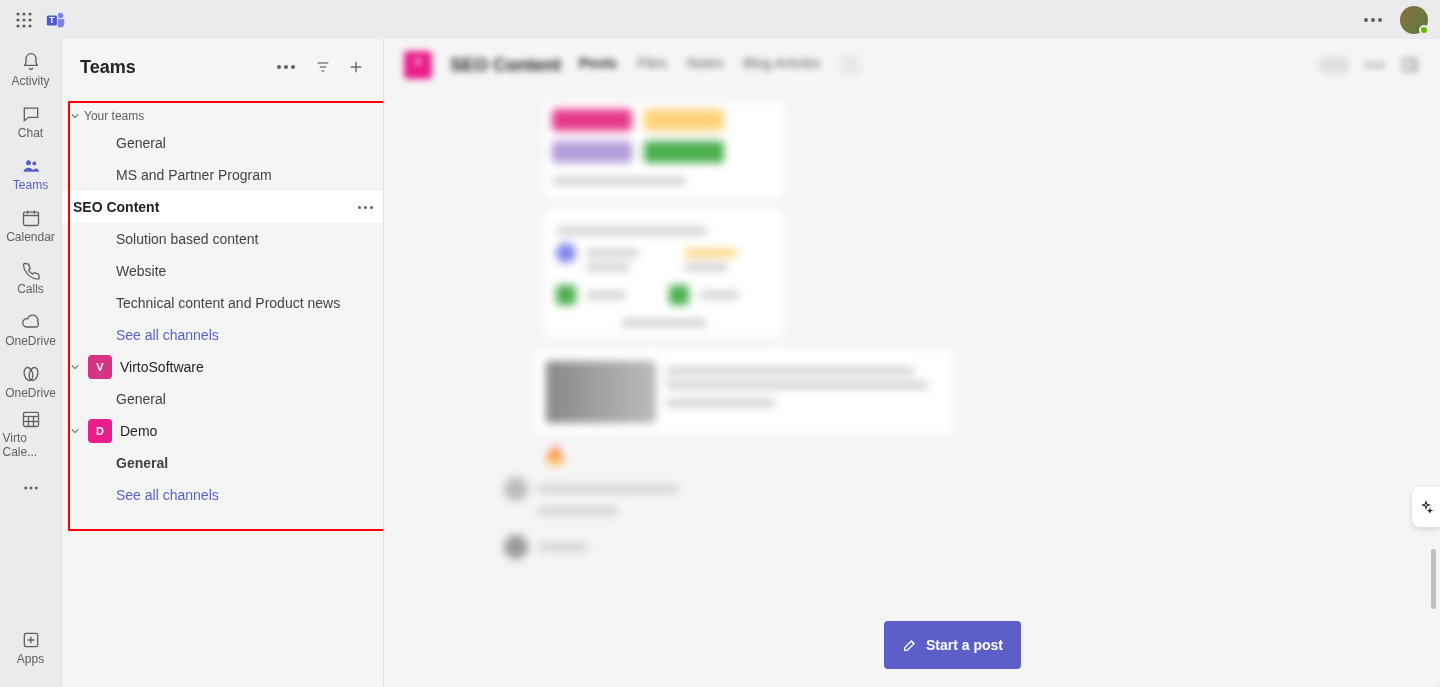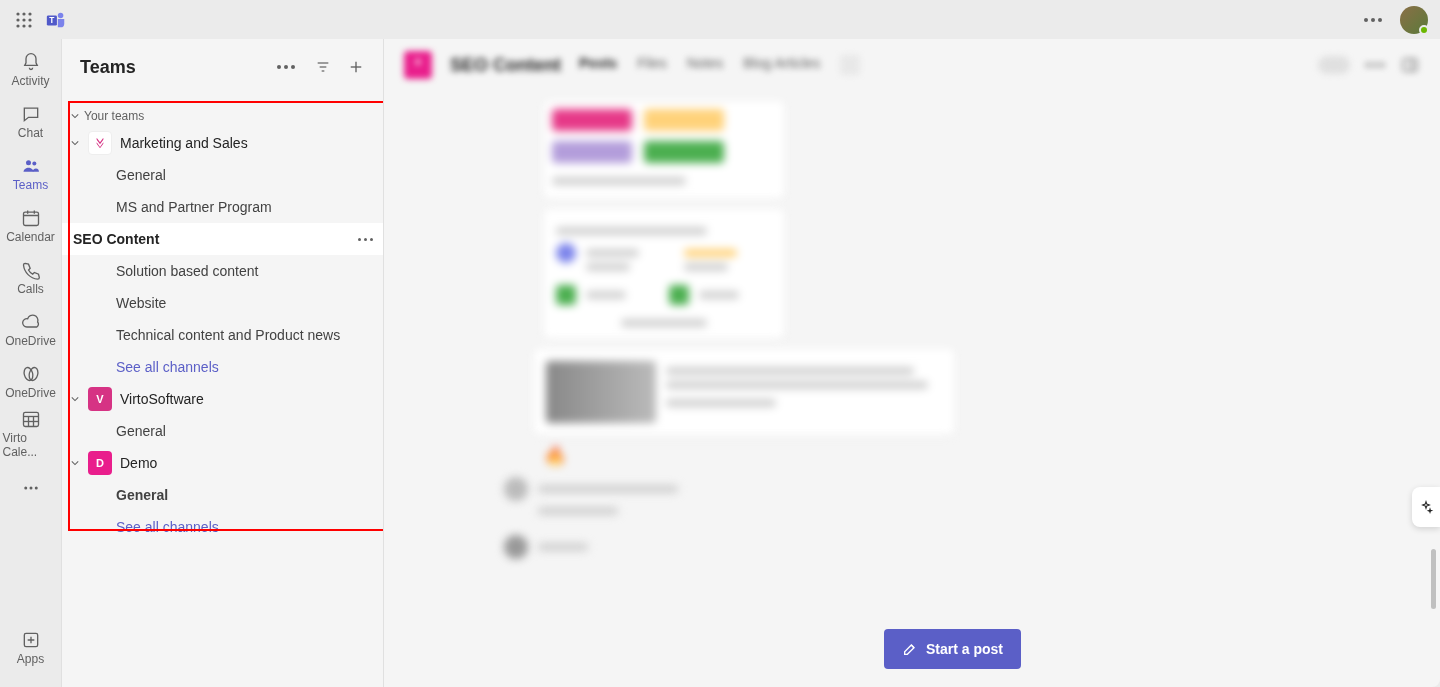--- a/index.html
+++ b/index.html
@@ -66,21 +66,21 @@
   .toggle { width:32px; height:18px; background:#e0e0e0; border-radius:9px;}
   .content-body { position:absolute; top:52px; left:0; right:0; bottom:0; filter:blur(4px); overflow:hidden;}
   .card { background:#fff; border-radius:6px; margin:10px auto; width:780px; padding:16px; box-shadow:0 1px 2px rgba(0,0,0,0.06);}
   .chips-row { display:flex; gap:12px;}
   .chip { height:22px; border-radius:4px; width:80px;}
   .chip.pink{background:#e63988;} .chip.orange{background:#ffd27a;} .chip.purple{background:#b39ddb;} .chip.green{background:#4caf50;}
   .text-line { height:8px; background:#d0d0d0; border-radius:4px; margin:6px 0;}
   .small-card { display:flex; gap:10px; align-items:flex-start;}
   .thumb { width:110px; height:62px; background:linear-gradient(90deg,#888,#bbb); border-radius:4px;}
   
-  .start-post { position:absolute; bottom:18px; left:500px; height:40px; background:#5b5fc7; color:#fff; border:none; border-radius:4px; padding:0 18px; display:flex; align-items:center; gap:8px; font-size:14px; font-weight:600; cursor:pointer;}
+  .start-post { position:absolute; bottom:18px; left:500px; height:48px; background:#5b5fc7; color:#fff; border:none; border-radius:4px; padding:0 18px; display:flex; align-items:center; gap:8px; font-size:14px; font-weight:600; cursor:pointer;}
   
   .sparkle-fab { position:absolute; right:0; top:448px; width:28px; height:40px; background:#fff; border-radius:8px 0 0 8px; box-shadow:0 2px 6px rgba(0,0,0,0.15); display:flex; align-items:center; justify-content:center;}
   
   .scroll-hint { position:absolute; right:4px; top:510px; width:5px; height:60px; background:#c0c0c0; border-radius:3px;}
   .caret-svg { width:8px; height:8px; }
 </style>
 </head>
 <body>
 
 <div class="app">
@@ -253,34 +253,20 @@
         <div class="tree" id="tree">
           <div class="section-header">
             <span class="caret-h">
                 <svg class="caret-svg" viewBox="0 0 10 10">
                   <path d="M1 3l4 4 4-4" fill="none" stroke="#616161" stroke-width="1.3"></path>
                 </svg>
               </span>
             <span>Your teams</span>
           </div>
 
-        <div class="team-row">
-    <span class="team-caret">
-                <svg class="caret-svg" viewBox="0 0 10 10">
-                  <path d="M1 3l4 4 4-4" fill="none" stroke="#616161" stroke-width="1.3"></path>
-                </svg>
-              </span>
-    <span class="team-avatar img" style="background:#ffffff; color:#fff">
-                <svg width="16" height="16" viewBox="0 0 24 24" fill="#d63384">
-                  <path d="M7 4l5 7 5-7v3l-5 7-5-7z"></path>
-                  <path d="M7 13l5 7 5-7v-2l-5 7-5-7z"></path>
-                </svg>
-              </span>
-    <span class="team-name">Marketing and Sales</span>
-            </div>
             <div class="channel-row">
               <span class="ch-label ">General</span>
             </div>
             <div class="channel-row">
               <span class="ch-label ">MS and Partner Program</span>
             </div>
             <div class="channel-row active">
               <span class="ch-label ">SEO Content</span>
               <span class="ch-more">
                 <span></span>

